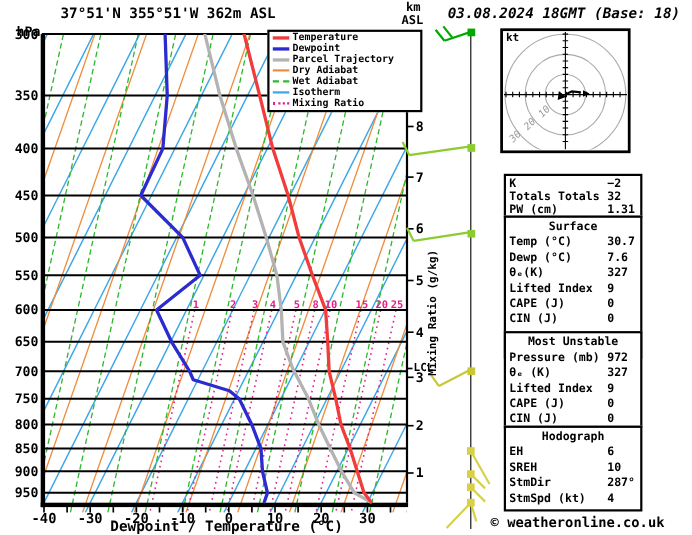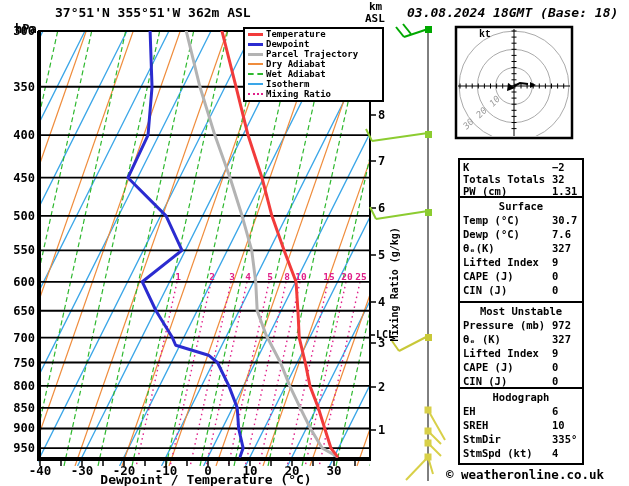--- a/index.html
+++ b/index.html
@@ -6,21 +6,21 @@
   #screen{position:relative;width:629px;height:486px;background:#fff;overflow:hidden;
           font-family:"DejaVu Sans Mono",monospace;}
   svg{position:absolute;left:0;top:0;}
   .t{position:absolute;font-family:"DejaVu Sans Mono",monospace;font-weight:bold;
      color:#000;line-height:1;white-space:nowrap;}
   .hpa{left:15px;top:3px;font-size:12px;margin-top:20px;}
   .title{left:55px;top:6px;font-size:13px;}
   .km{left:369px;top:1px;font-size:11px;}
   .asl{left:365px;top:13px;font-size:11px;}
   .date{left:407px;top:6px;font-size:13px;font-style:italic;}
-  .kt{left:479px;top:30px;font-size:10px;font-family:Liberation Mono, monospace;}
+  .kt{left:460px;top:30px;font-size:10px;}
   .xlabel{left:38px;top:473px;width:336px;text-align:center;font-size:13px;}
   .mixlabel{left:340px;top:281px;width:110px;height:11px;font-size:10px;text-align:center;
             transform:rotate(-90deg);}
   .lcl{left:376px;top:330px;font-size:10px;}
   .copyright{left:446px;top:469px;font-size:12.5px;}
   .legend{position:absolute;left:243px;top:27px;width:141px;height:75px;background:#fff;
           border:2px solid #000;box-sizing:border-box;z-index:5;}
   .leg-row{height:10px;display:flex;align-items:center;gap:3px;padding-left:3px;}
   .leg-swatch{width:15px;flex:0 0 15px;}
   .leg-label{font-size:9px;font-weight:bold;line-height:1;}
@@ -400,20 +400,20 @@
   <div class="prow">
         <span class="lab">EH</span>
         <span class="val">6</span>
       </div>
       <div class="prow">
         <span class="lab">SREH</span>
         <span class="val">10</span>
       </div>
       <div class="prow">
         <span class="lab">StmDir</span>
-        <span class="val">335°</span>
+        <span class="val">287°</span>
       </div>
       <div class="prow">
         <span class="lab">StmSpd (kt)</span>
         <span class="val">4</span>
       </div>
     </div>
 </div>
 
 </body></html>

